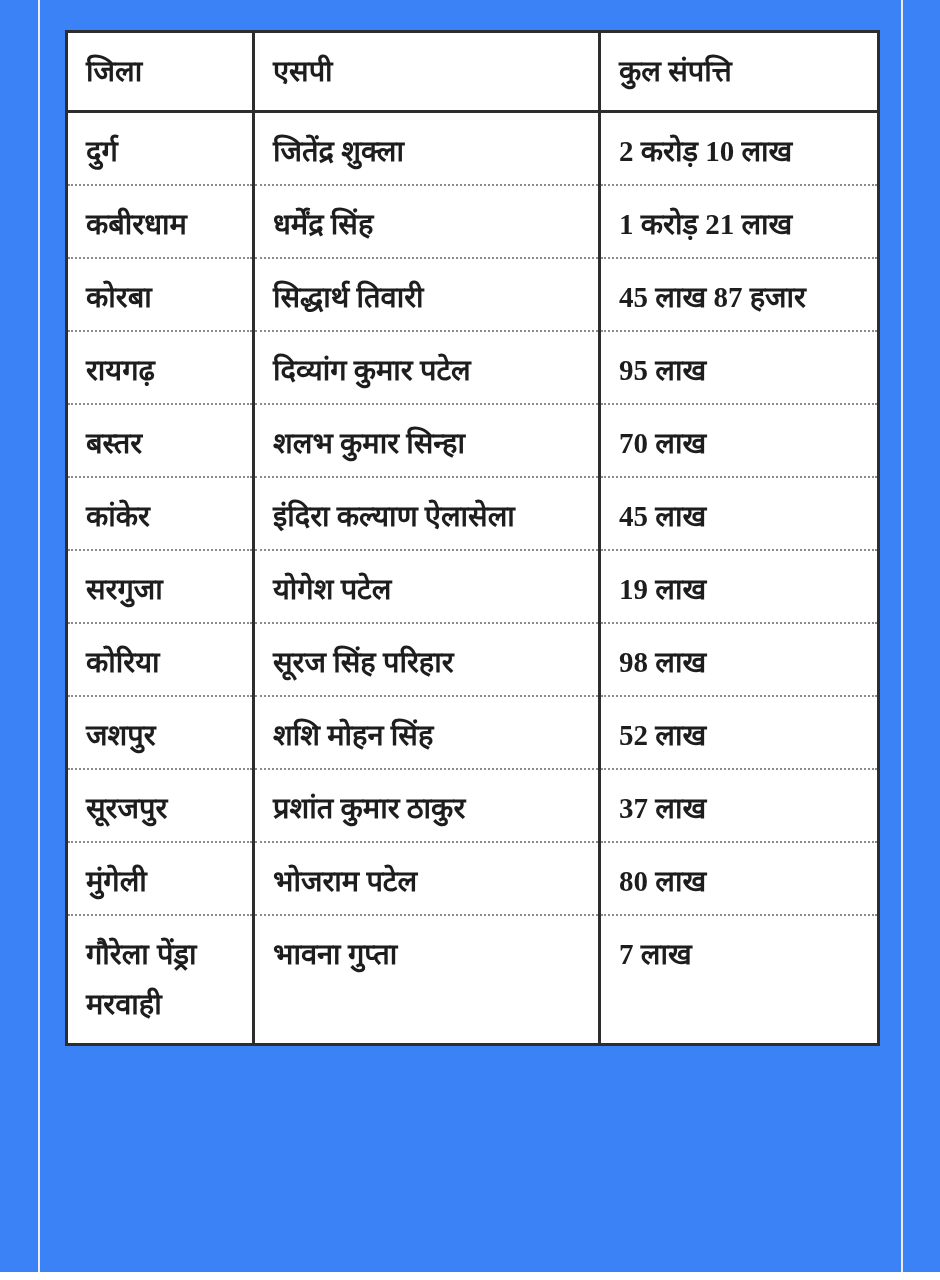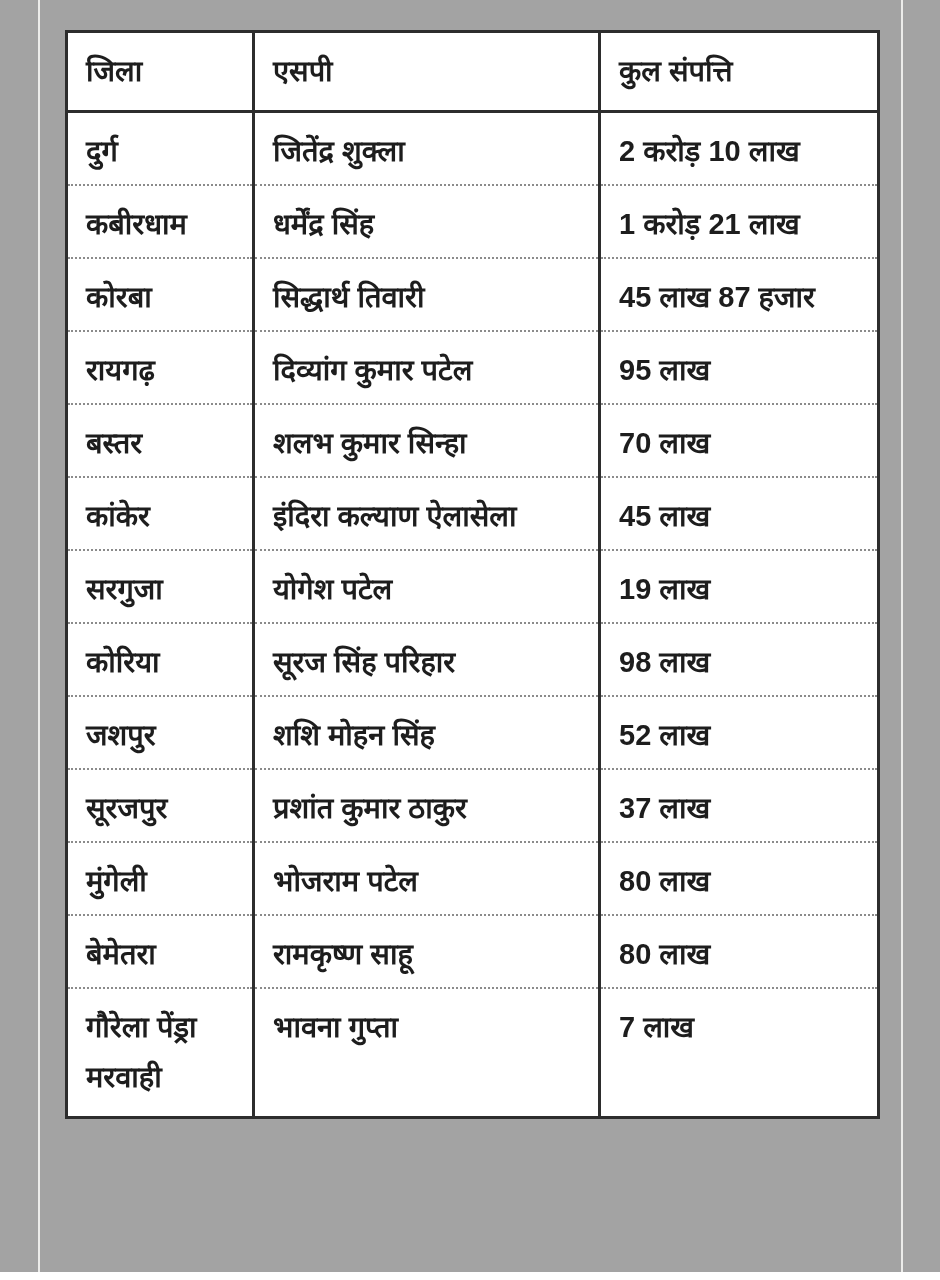--- a/index.html
+++ b/index.html
@@ -6,21 +6,21 @@
   html, body { width: 940px; height: 1280px; }
   body {
     background: #ffffff;
     font-family: "Liberation Sans", "DejaVu Sans", sans-serif;
     overflow: hidden;
   }
   .sheet {
     position: relative;
     width: 940px;
     height: 1272px;
-    background: #a3a3a3;
+    background: #3b82f6;
   }
   .edge-line {
     position: absolute;
     top: 0;
     bottom: 0;
     width: 2px;
     background: #ececea;
   }
   .edge-line.left  { left: 38px; }
   .edge-line.right { left: 901px; }
@@ -41,21 +41,21 @@
 
   th, td {
     font-weight: 700;
     font-size: 29px;
     line-height: 1.75;
     color: #1d1d1d;
     text-align: left;
     padding: 0 8px 0 18px;
     overflow: hidden;
   }
-  th + th, td + td { border-left: 3px solid #2d2d2d; }
+  th + th, td + td { border-left: 3px solid #2d2d2d; font-family: Liberation Serif, serif; }
 
   thead tr { height: 80px; }
   thead th {
     border-bottom: 3px solid #2d2d2d;
     vertical-align: middle;
   }
   tbody tr { height: 73px; }
   tbody tr:last-child { height: 130px; }
   tbody td {
     vertical-align: top;
@@ -133,25 +133,20 @@
       <td>सूरजपुर</td>
       <td>प्रशांत कुमार ठाकुर</td>
       <td>37 लाख</td>
     </tr>
         <tr>
       <td>मुंगेली</td>
       <td>भोजराम पटेल</td>
       <td>80 लाख</td>
     </tr>
         <tr>
-      <td>बेमेतरा</td>
-      <td>रामकृष्ण साहू</td>
-      <td>80 लाख</td>
-    </tr>
-        <tr>
       <td>गौरेला पेंड्रा मरवाही</td>
       <td>भावना गुप्ता</td>
       <td>7 लाख</td>
     </tr>
       </tbody>
   </table>
 
 </div>
 
 </body></html>

